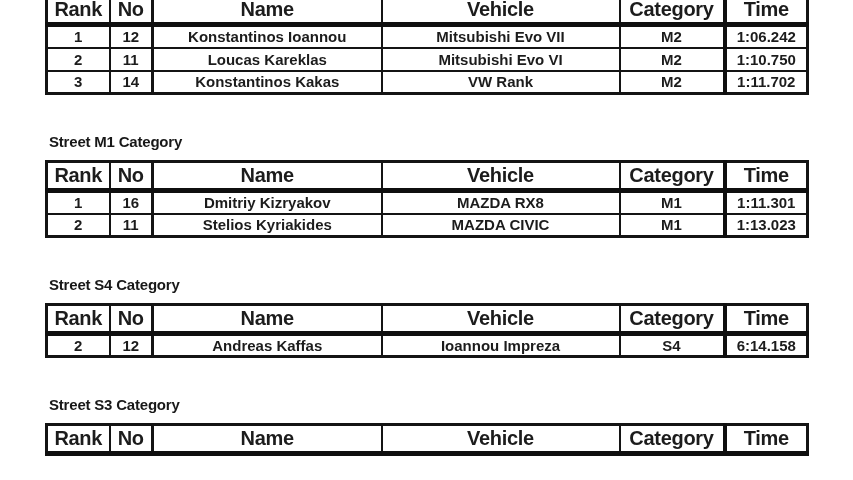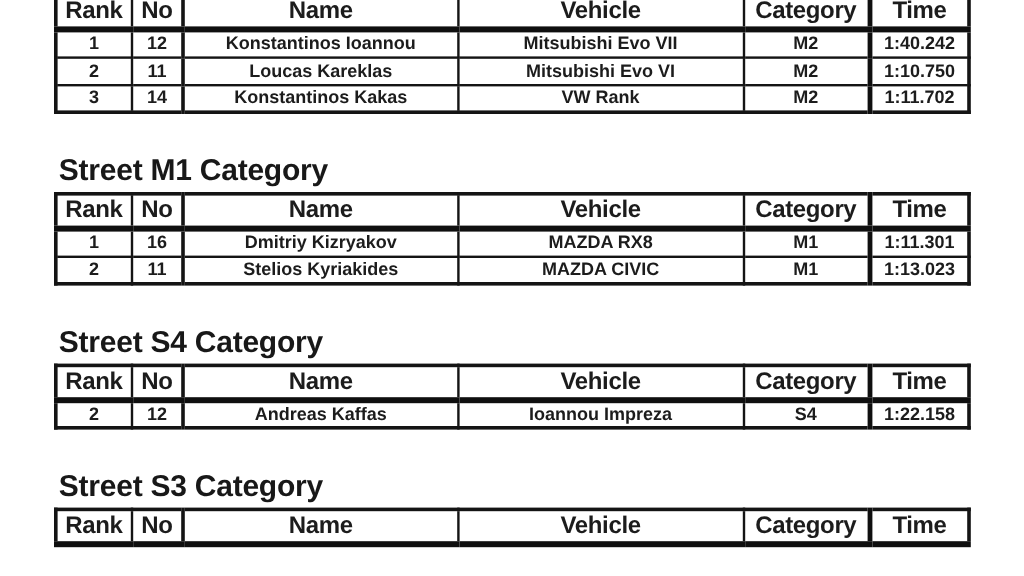--- a/index.html
+++ b/index.html
@@ -14,21 +14,21 @@
     color: #1c1c1c;
   }
   #doc {
     position: absolute;
     top: -6px;
     left: 45px;
     width: 766px;
   }
   .section { margin: 0; padding: 0; }
   .section-heading {
-    font-size: 25px;
+    font-size: 15px;
     font-weight: bold;
     color: #181818;
     margin: 35px 0 6px 4px;
     letter-spacing: -0.2px;
     line-height: 24px;
   }
   table.results {
     border-collapse: collapse;
     table-layout: fixed;
     width: 761px;
@@ -93,21 +93,21 @@
             <th class="c5">Time</th>
           </tr>
       </thead>
       <tbody>
           <tr>
             <td class="c0">1</td>
             <td class="c1">12</td>
             <td class="c2">Konstantinos Ioannou</td>
             <td class="c3">Mitsubishi Evo VII</td>
             <td class="c4">M2</td>
-            <td class="c5">1:40.242</td>
+            <td class="c5">1:06.242</td>
           </tr>
           <tr>
             <td class="c0">2</td>
             <td class="c1">11</td>
             <td class="c2">Loucas Kareklas</td>
             <td class="c3">Mitsubishi Evo VI</td>
             <td class="c4">M2</td>
             <td class="c5">1:10.750</td>
           </tr>
           <tr>
@@ -185,21 +185,21 @@
             <th class="c5">Time</th>
           </tr>
       </thead>
       <tbody>
           <tr>
             <td class="c0">2</td>
             <td class="c1">12</td>
             <td class="c2">Andreas Kaffas</td>
             <td class="c3">Ioannou Impreza</td>
             <td class="c4">S4</td>
-            <td class="c5">1:22.158</td>
+            <td class="c5">6:14.158</td>
           </tr>
         </tbody>
     </table>
   </div>
 
   <div class="section">
     <h2 class="section-heading">Street S3 Category</h2>
     <table class="results">
       <colgroup>
         <col class="c0">

